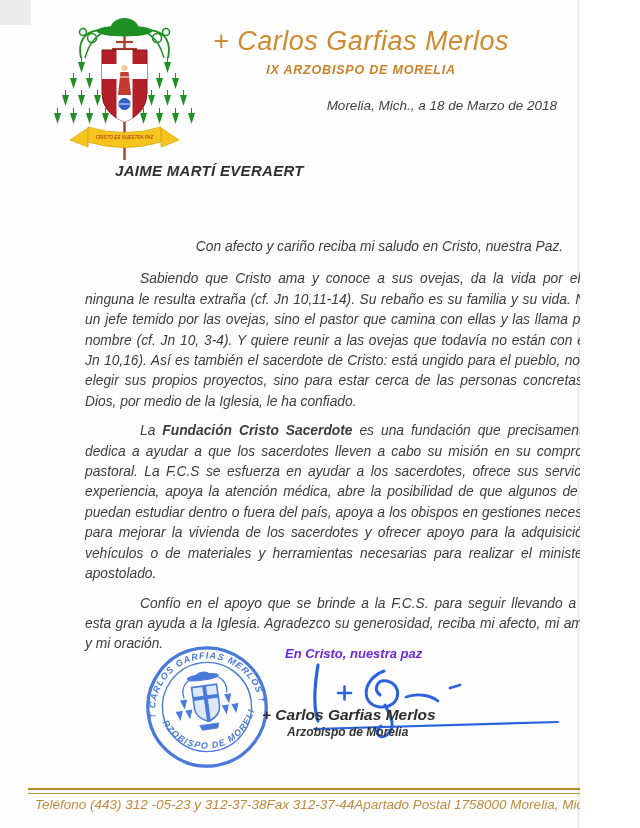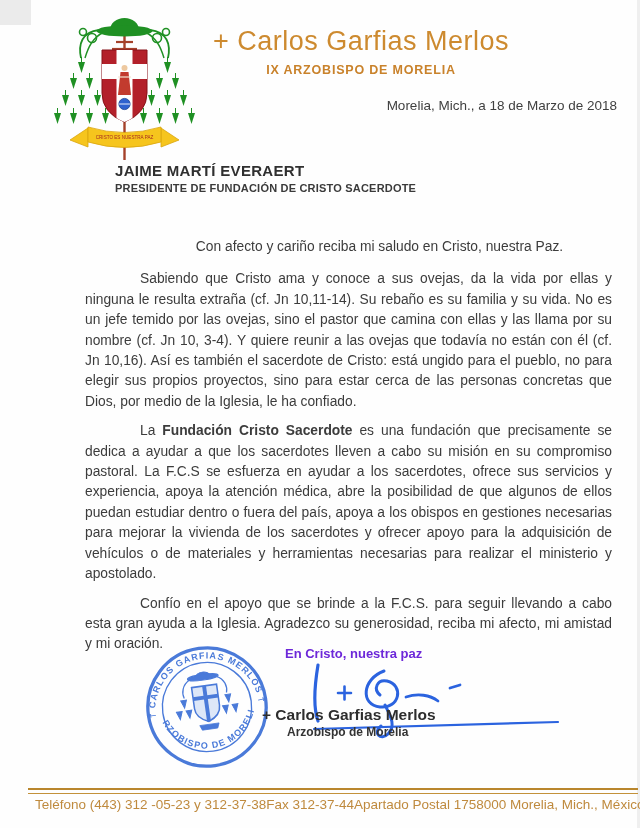--- a/index.html
+++ b/index.html
@@ -1,18 +1,18 @@
 <!DOCTYPE html>
 <html><head>
 <meta charset="utf-8">
 <style>
   html,body{margin:0;padding:0;background:#ffffff;}
   body{font-family:"Liberation Sans", sans-serif;}
   .page{
-    position:relative;width:640px;height:828px;background:#fefefe;overflow:hidden;
+    position:relative;width:580px;height:828px;background:#fefefe;overflow:hidden;font-style:italic;
   }
   .scan-artifact{position:absolute;left:0;top:0;width:31px;height:25px;background:#ebebeb;}
   .scan-edge{position:absolute;right:0;top:0;width:3px;height:828px;background:#efefef;}
 
   
   .crest{position:absolute;left:52px;top:8px;width:145px;height:158px;}
   .header-block{position:absolute;left:160px;top:26px;width:402px;text-align:center;}
   .header-name{font-size:27px;color:#cd8a2f;letter-spacing:0.5px;white-space:nowrap;}
   .header-title{margin-top:6px;font-size:12.5px;font-weight:bold;color:#c9822b;letter-spacing:0.8px;}
   .dateline{position:absolute;right:23px;top:98px;font-size:13.5px;color:#3f3f3f;}
@@ -119,21 +119,20 @@
   </svg>
 
   <div class="header-block">
     <div class="header-name">+ Carlos Garfias Merlos</div>
     <div class="header-title">IX ARZOBISPO DE MORELIA</div>
   </div>
   <div class="dateline">Morelia, Mich., a 18 de Marzo de 2018</div>
 
   <div class="recipient">
     <div class="recipient-name">JAIME MARTÍ EVERAERT</div>
-    <div class="recipient-title">PRESIDENTE DE FUNDACIÓN DE CRISTO SACERDOTE</div>
   </div>
 
   <div class="letter-body">
     <p class="greeting">Con afecto y cariño reciba mi saludo en Cristo, nuestra Paz.</p>
     <p>Sabiendo que Cristo ama y conoce a sus ovejas, da la vida por ellas y ninguna le resulta extraña (cf. Jn 10,11-14). Su rebaño es su familia y su vida. No es un jefe temido por las ovejas, sino el pastor que camina con ellas y las llama por su nombre (cf. Jn 10, 3-4). Y quiere reunir a las ovejas que todavía no están con él (cf. Jn 10,16). Así es también el sacerdote de Cristo: está ungido para el pueblo, no para elegir sus propios proyectos, sino para estar cerca de las personas concretas que Dios, por medio de la Iglesia, le ha confiado.</p>
     <p><span>La </span><span class="bold-inline">Fundación Cristo Sacerdote</span><span> es una fundación que precisamente se dedica a ayudar a que los sacerdotes lleven a cabo su misión en su compromiso pastoral. La F.C.S se esfuerza en ayudar a los sacerdotes, ofrece sus servicios y experiencia, apoya la atención médica, abre la posibilidad de que algunos de ellos puedan estudiar dentro o fuera del país, apoya a los obispos en gestiones necesarias para mejorar la vivienda de los sacerdotes y ofrecer apoyo para la adquisición de vehículos o de materiales y herramientas necesarias para realizar el ministerio y apostolado.</span></p>
     <p>Confío en el apoyo que se brinde a la F.C.S. para seguir llevando a cabo esta gran ayuda a la Iglesia. Agradezco su generosidad, reciba mi afecto, mi amistad y mi oración.</p>
   </div>
 
   <svg class="seal" viewBox="0 0 132 132">

